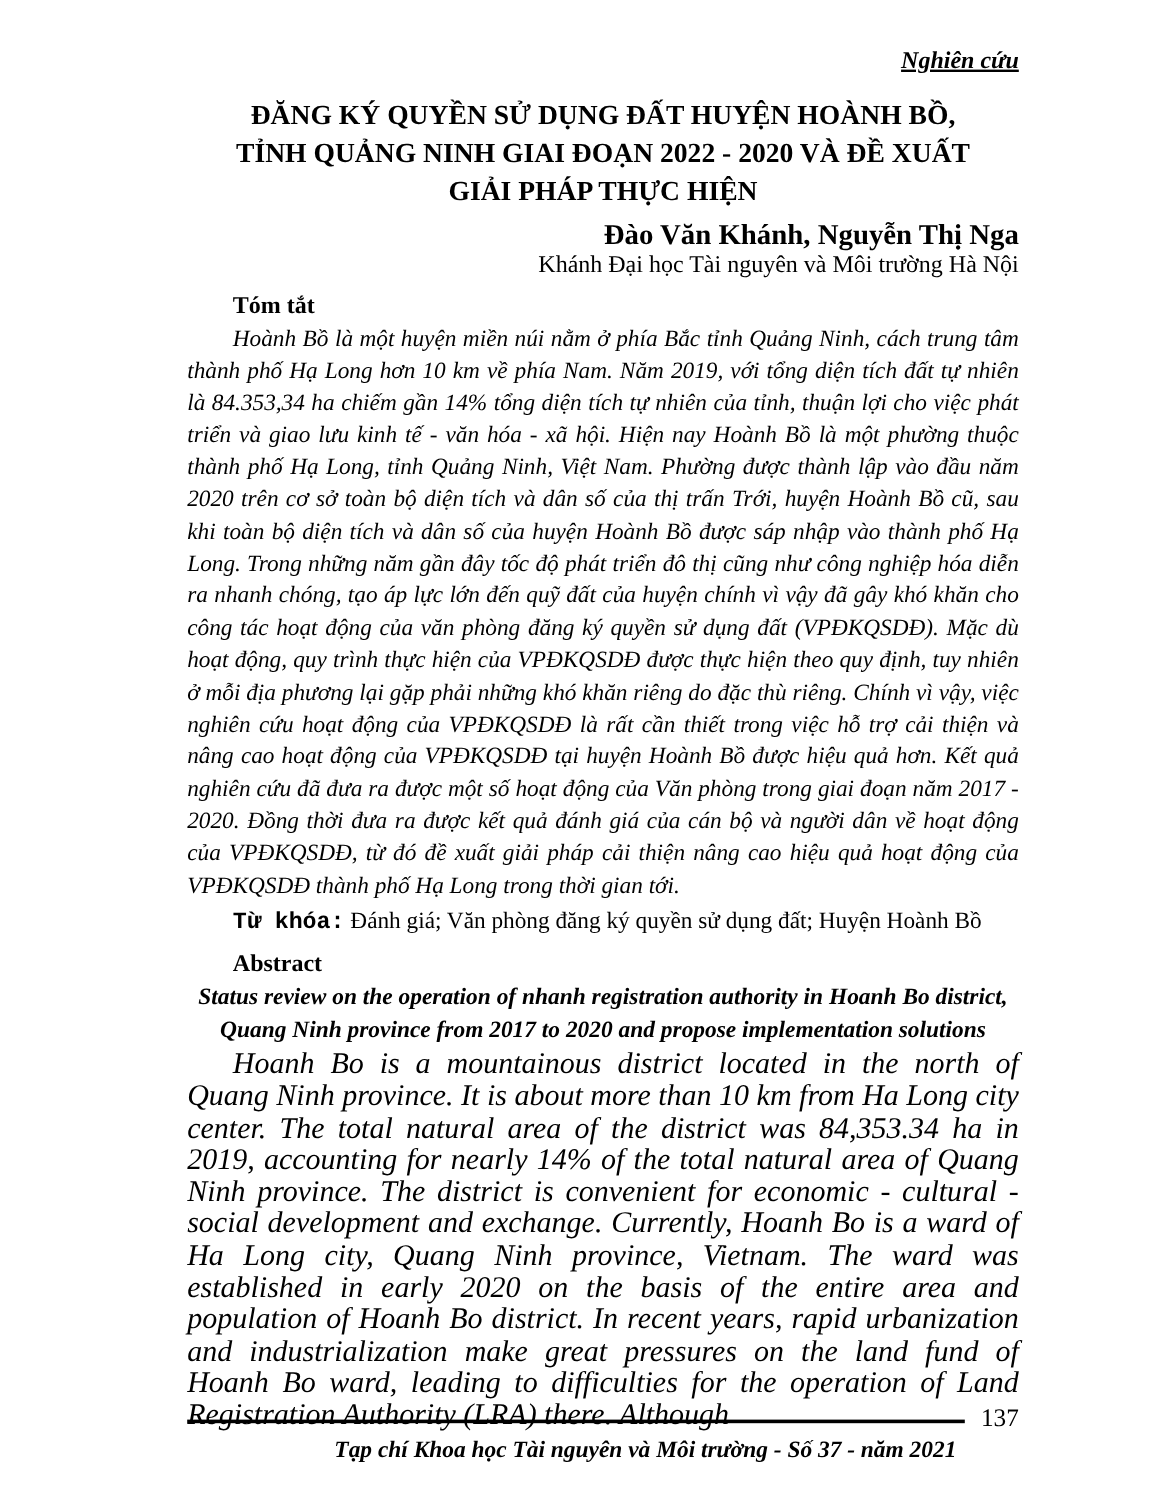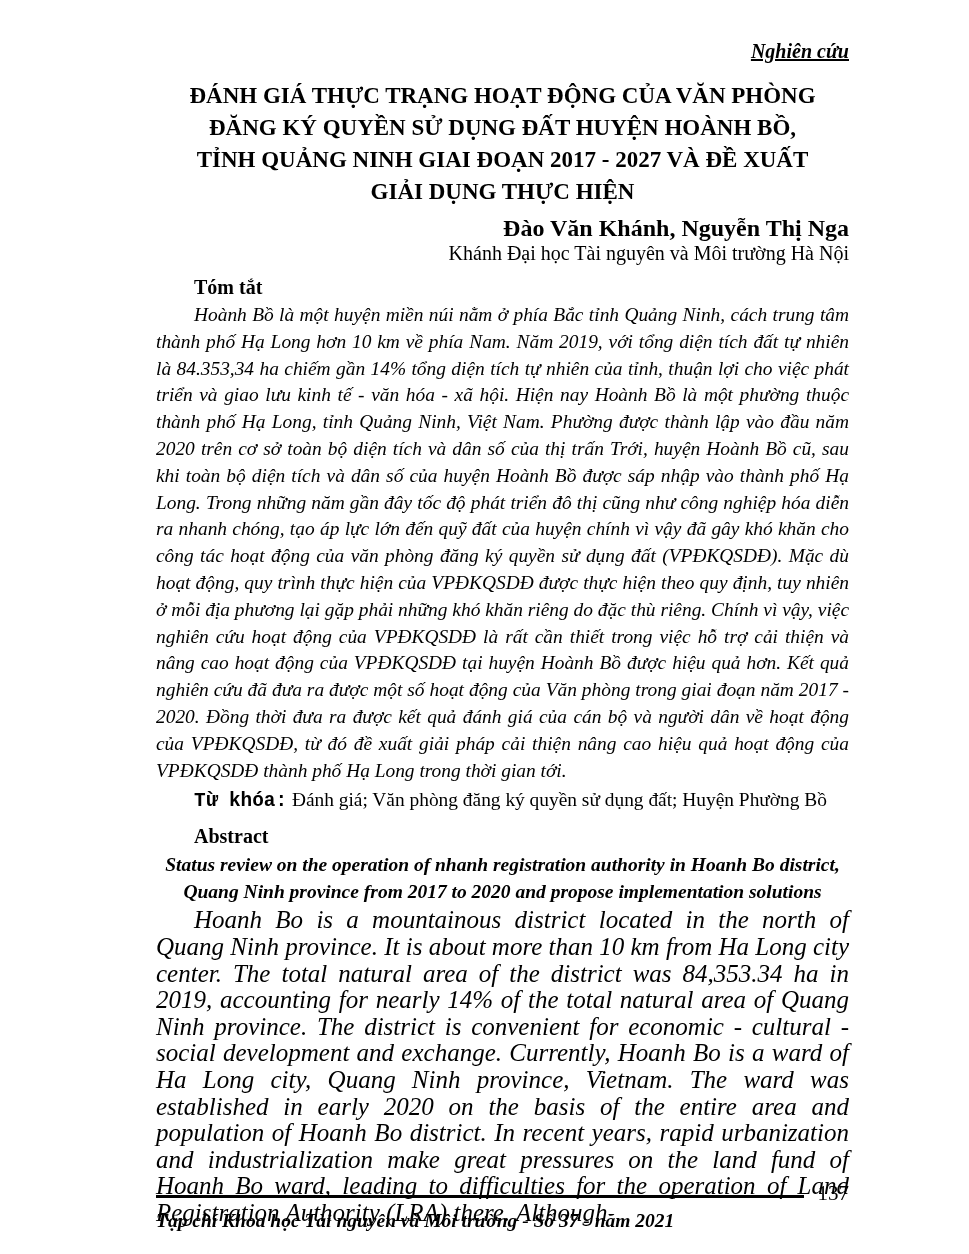--- a/index.html
+++ b/index.html
@@ -89,72 +89,71 @@
     font-size: 25px;
     line-height: 26.6px;
     font-style: italic;
     text-align: justify;
     text-indent: 38px;
   }
   .footer {
     position: absolute;
     left: 156px;
     right: 120px;
-    bottom: 20px;
+    bottom: 32px;
   }
   .footer-rule-row {
     display: flex;
     align-items: center;
   }
   .footer-rule {
     flex: 1;
     height: 0;
     border-top: 3px solid #000000;
   }
   .page-number {
     margin-left: 14px;
     font-size: 21px;
     line-height: 22px;
     transform: translateY(-3px);
   }
   .journal-line {
     margin-top: 1px;
     margin-right: 52px;
-    text-align: left;
+    text-align: right;
     font-size: 19.5px;
     line-height: 26px;
     font-weight: bold;
     font-style: italic;
   }
 </style>
 </head>
 <body>
 
 <div class="page">
 
   <div class="running-head">
     <span class="rh-text">Nghiên cứu</span>
   </div>
 
   <h1 class="paper-title">
-    <div>ĐÁNH GIÁ THỰC TRẠNG HOẠT ĐỘNG CỦA VĂN PHÒNG</div>
     <div>ĐĂNG KÝ QUYỀN SỬ DỤNG ĐẤT HUYỆN HOÀNH BỒ,</div>
-    <div>TỈNH QUẢNG NINH GIAI ĐOẠN 2017 - 2027 VÀ ĐỀ XUẤT</div>
-    <div>GIẢI DỤNG THỰC HIỆN</div>
+    <div>TỈNH QUẢNG NINH GIAI ĐOẠN 2022 - 2020 VÀ ĐỀ XUẤT</div>
+    <div>GIẢI PHÁP THỰC HIỆN</div>
   </h1>
 
   <div class="authors">Đào Văn Khánh, Nguyễn Thị Nga</div>
 
   <div class="affiliation">Khánh Đại học Tài nguyên và Môi trường Hà Nội</div>
 
   <div class="section-heading">Tóm tắt</div>
 
   <p class="abstract-vi">Hoành Bồ là một huyện miền núi nằm ở phía Bắc tỉnh Quảng Ninh, cách trung tâm thành phố Hạ Long hơn 10 km về phía Nam. Năm 2019, với tổng diện tích đất tự nhiên là 84.353,34 ha chiếm gần 14% tổng diện tích tự nhiên của tỉnh, thuận lợi cho việc phát triển và giao lưu kinh tế - văn hóa - xã hội. Hiện nay Hoành Bồ là một phường thuộc thành phố Hạ Long, tỉnh Quảng Ninh, Việt Nam. Phường được thành lập vào đầu năm 2020 trên cơ sở toàn bộ diện tích và dân số của thị trấn Trới, huyện Hoành Bồ cũ, sau khi toàn bộ diện tích và dân số của huyện Hoành Bồ được sáp nhập vào thành phố Hạ Long. Trong những năm gần đây tốc độ phát triển đô thị cũng như công nghiệp hóa diễn ra nhanh chóng, tạo áp lực lớn đến quỹ đất của huyện chính vì vậy đã gây khó khăn cho công tác hoạt động của văn phòng đăng ký quyền sử dụng đất (VPĐKQSDĐ). Mặc dù hoạt động, quy trình thực hiện của VPĐKQSDĐ được thực hiện theo quy định, tuy nhiên ở mỗi địa phương lại gặp phải những khó khăn riêng do đặc thù riêng. Chính vì vậy, việc nghiên cứu hoạt động của VPĐKQSDĐ là rất cần thiết trong việc hỗ trợ cải thiện và nâng cao hoạt động của VPĐKQSDĐ tại huyện Hoành Bồ được hiệu quả hơn. Kết quả nghiên cứu đã đưa ra được một số hoạt động của Văn phòng trong giai đoạn năm 2017 - 2020. Đồng thời đưa ra được kết quả đánh giá của cán bộ và người dân về hoạt động của VPĐKQSDĐ, từ đó đề xuất giải pháp cải thiện nâng cao hiệu quả hoạt động của VPĐKQSDĐ thành phố Hạ Long trong thời gian tới.</p>
 
-  <p class="keywords"><span class="kw-label">Từ khóa:</span><span> Đánh giá; Văn phòng đăng ký quyền sử dụng đất; Huyện Phường Bồ</span></p>
+  <p class="keywords"><span class="kw-label">Từ khóa:</span><span> Đánh giá; Văn phòng đăng ký quyền sử dụng đất; Huyện Hoành Bồ</span></p>
 
   <div class="section-heading">Abstract</div>
 
   <div class="en-title">
     <div>Status review on the operation of nhanh registration authority in Hoanh Bo district,</div>
     <div>Quang Ninh province from 2017 to 2020 and propose implementation solutions</div>
   </div>
 
   <p class="abstract-en">Hoanh Bo is a mountainous district located in the north of Quang Ninh province. It is about more than 10 km from Ha Long city center. The total natural area of the district was 84,353.34 ha in 2019, accounting for nearly 14% of the total natural area of Quang Ninh province. The district is convenient for economic - cultural - social development and exchange. Currently, Hoanh Bo is a ward of Ha Long city, Quang Ninh province, Vietnam. The ward was established in early 2020 on the basis of the entire area and population of Hoanh Bo district. In recent years, rapid urbanization and industrialization make great pressures on the land fund of Hoanh Bo ward, leading to difficulties for the operation of Land Registration Authority (LRA) there. Although</p>
 

